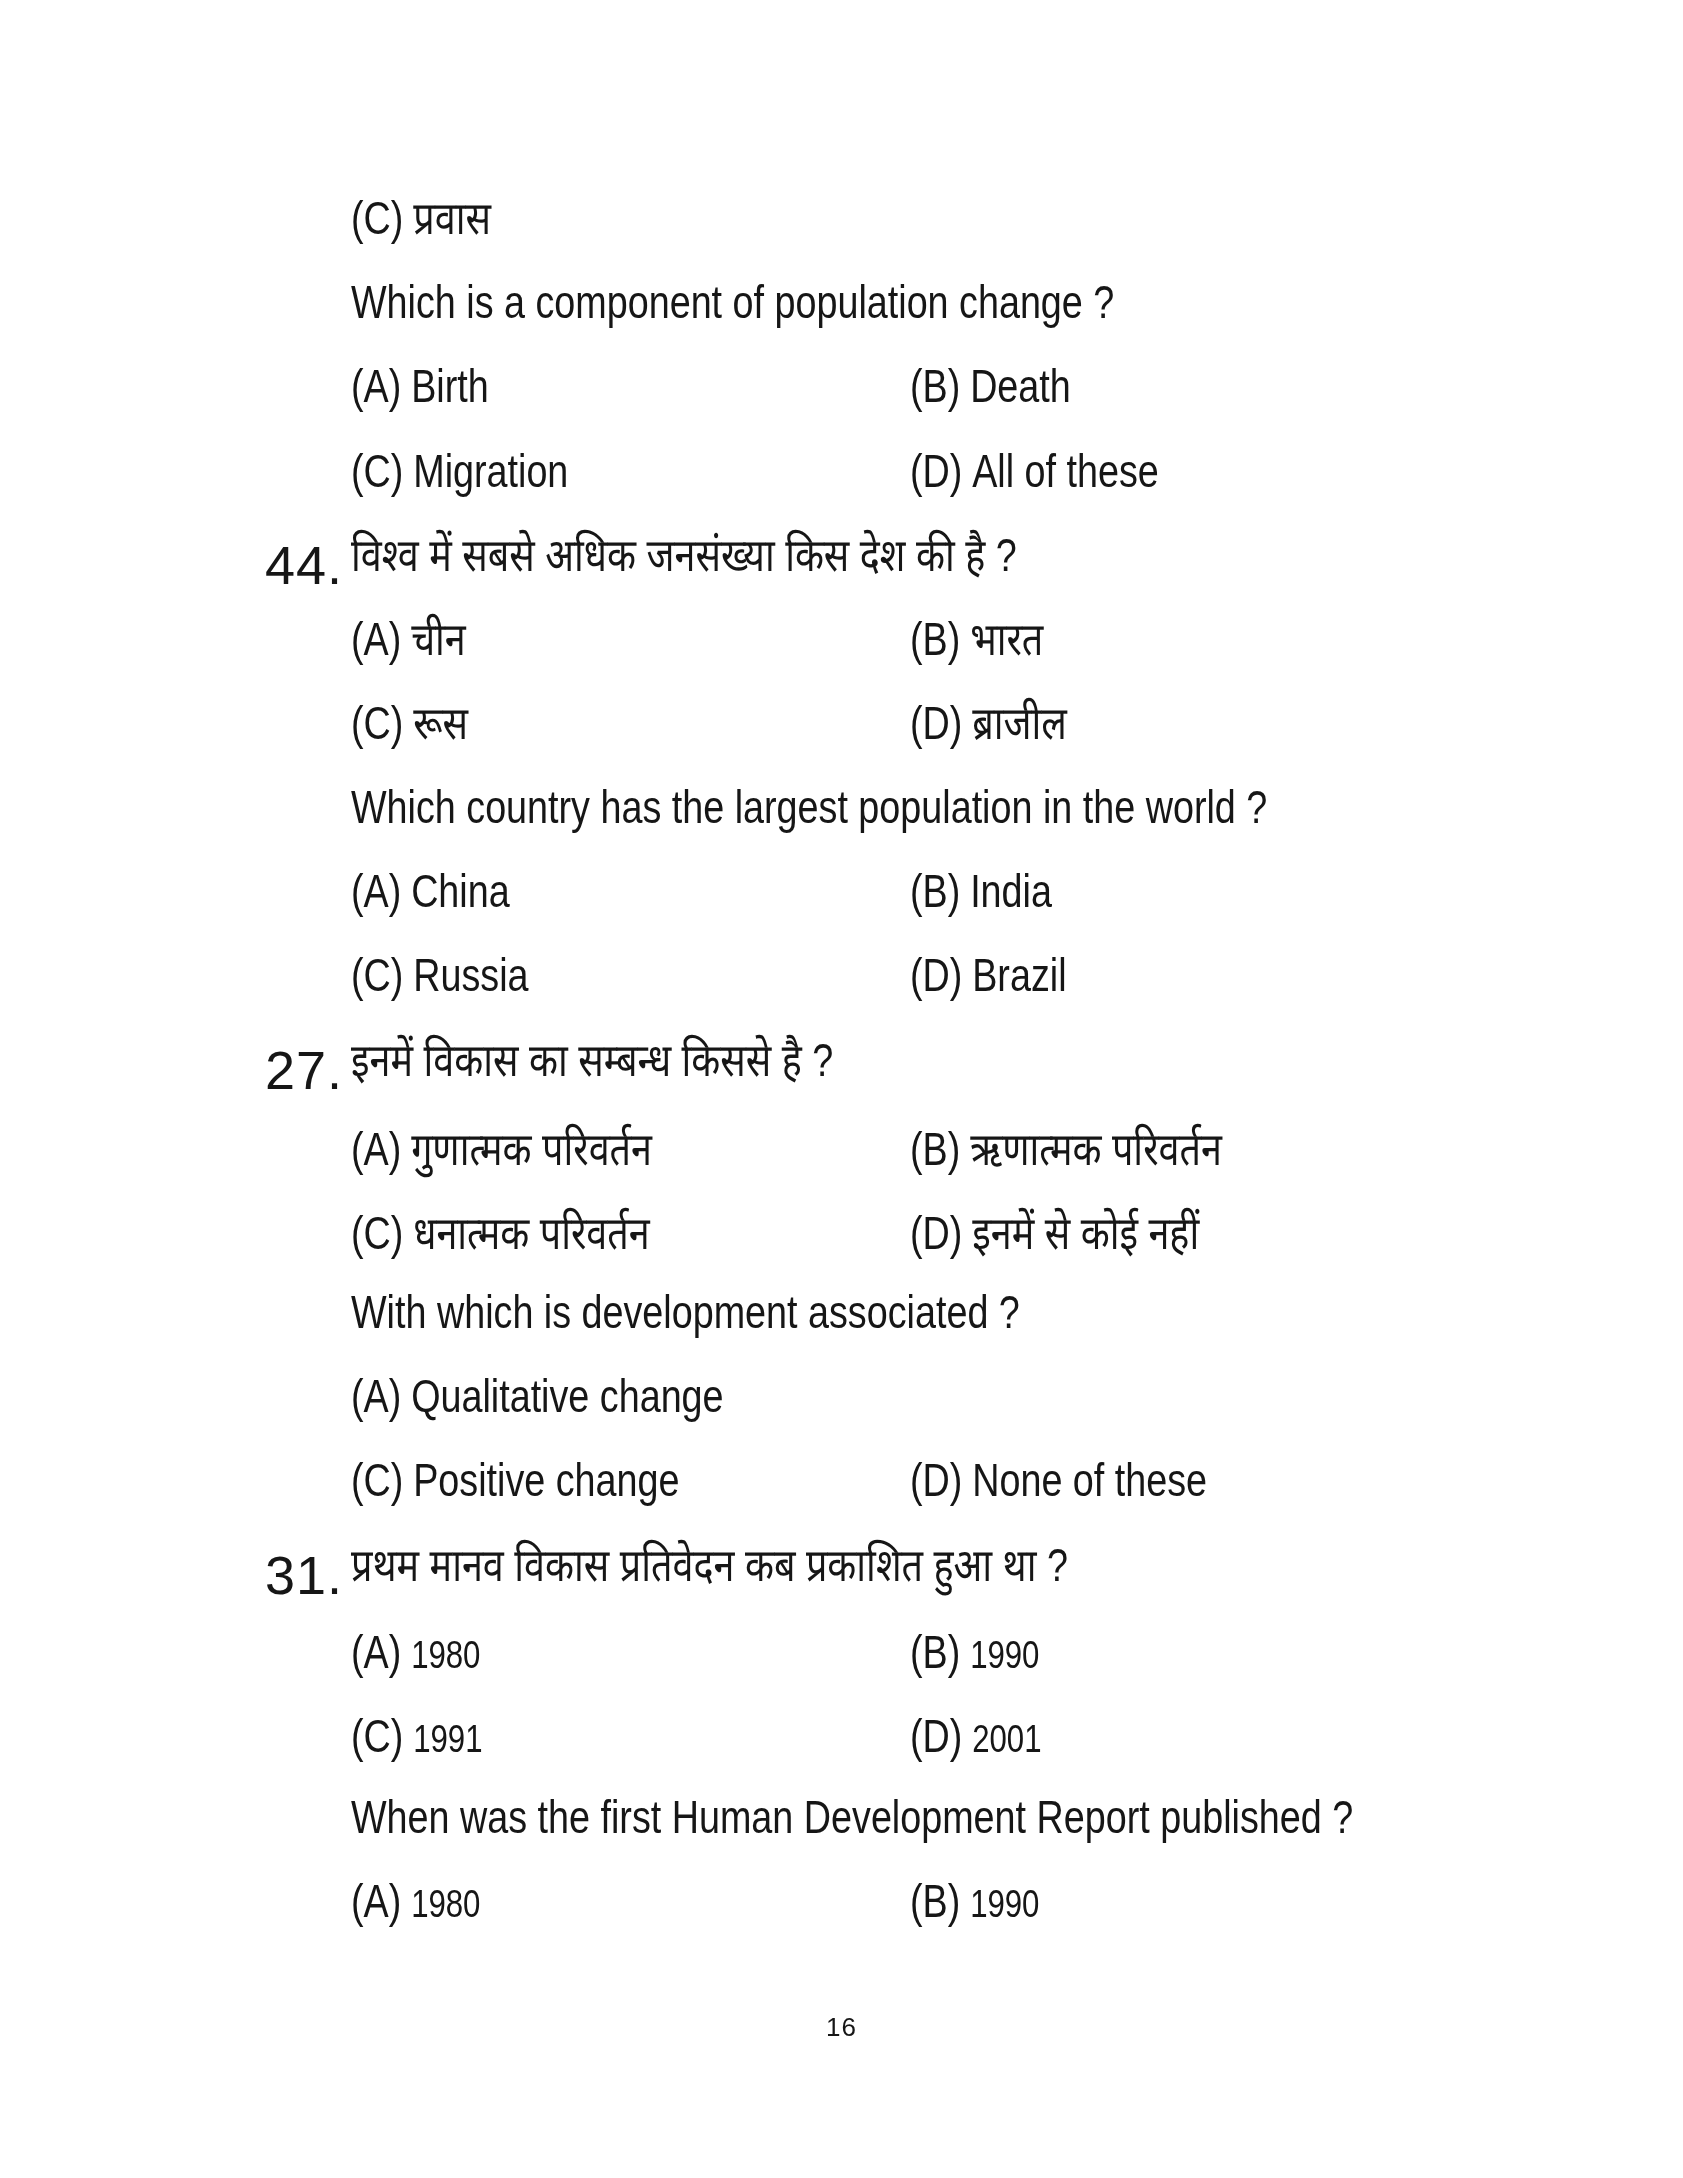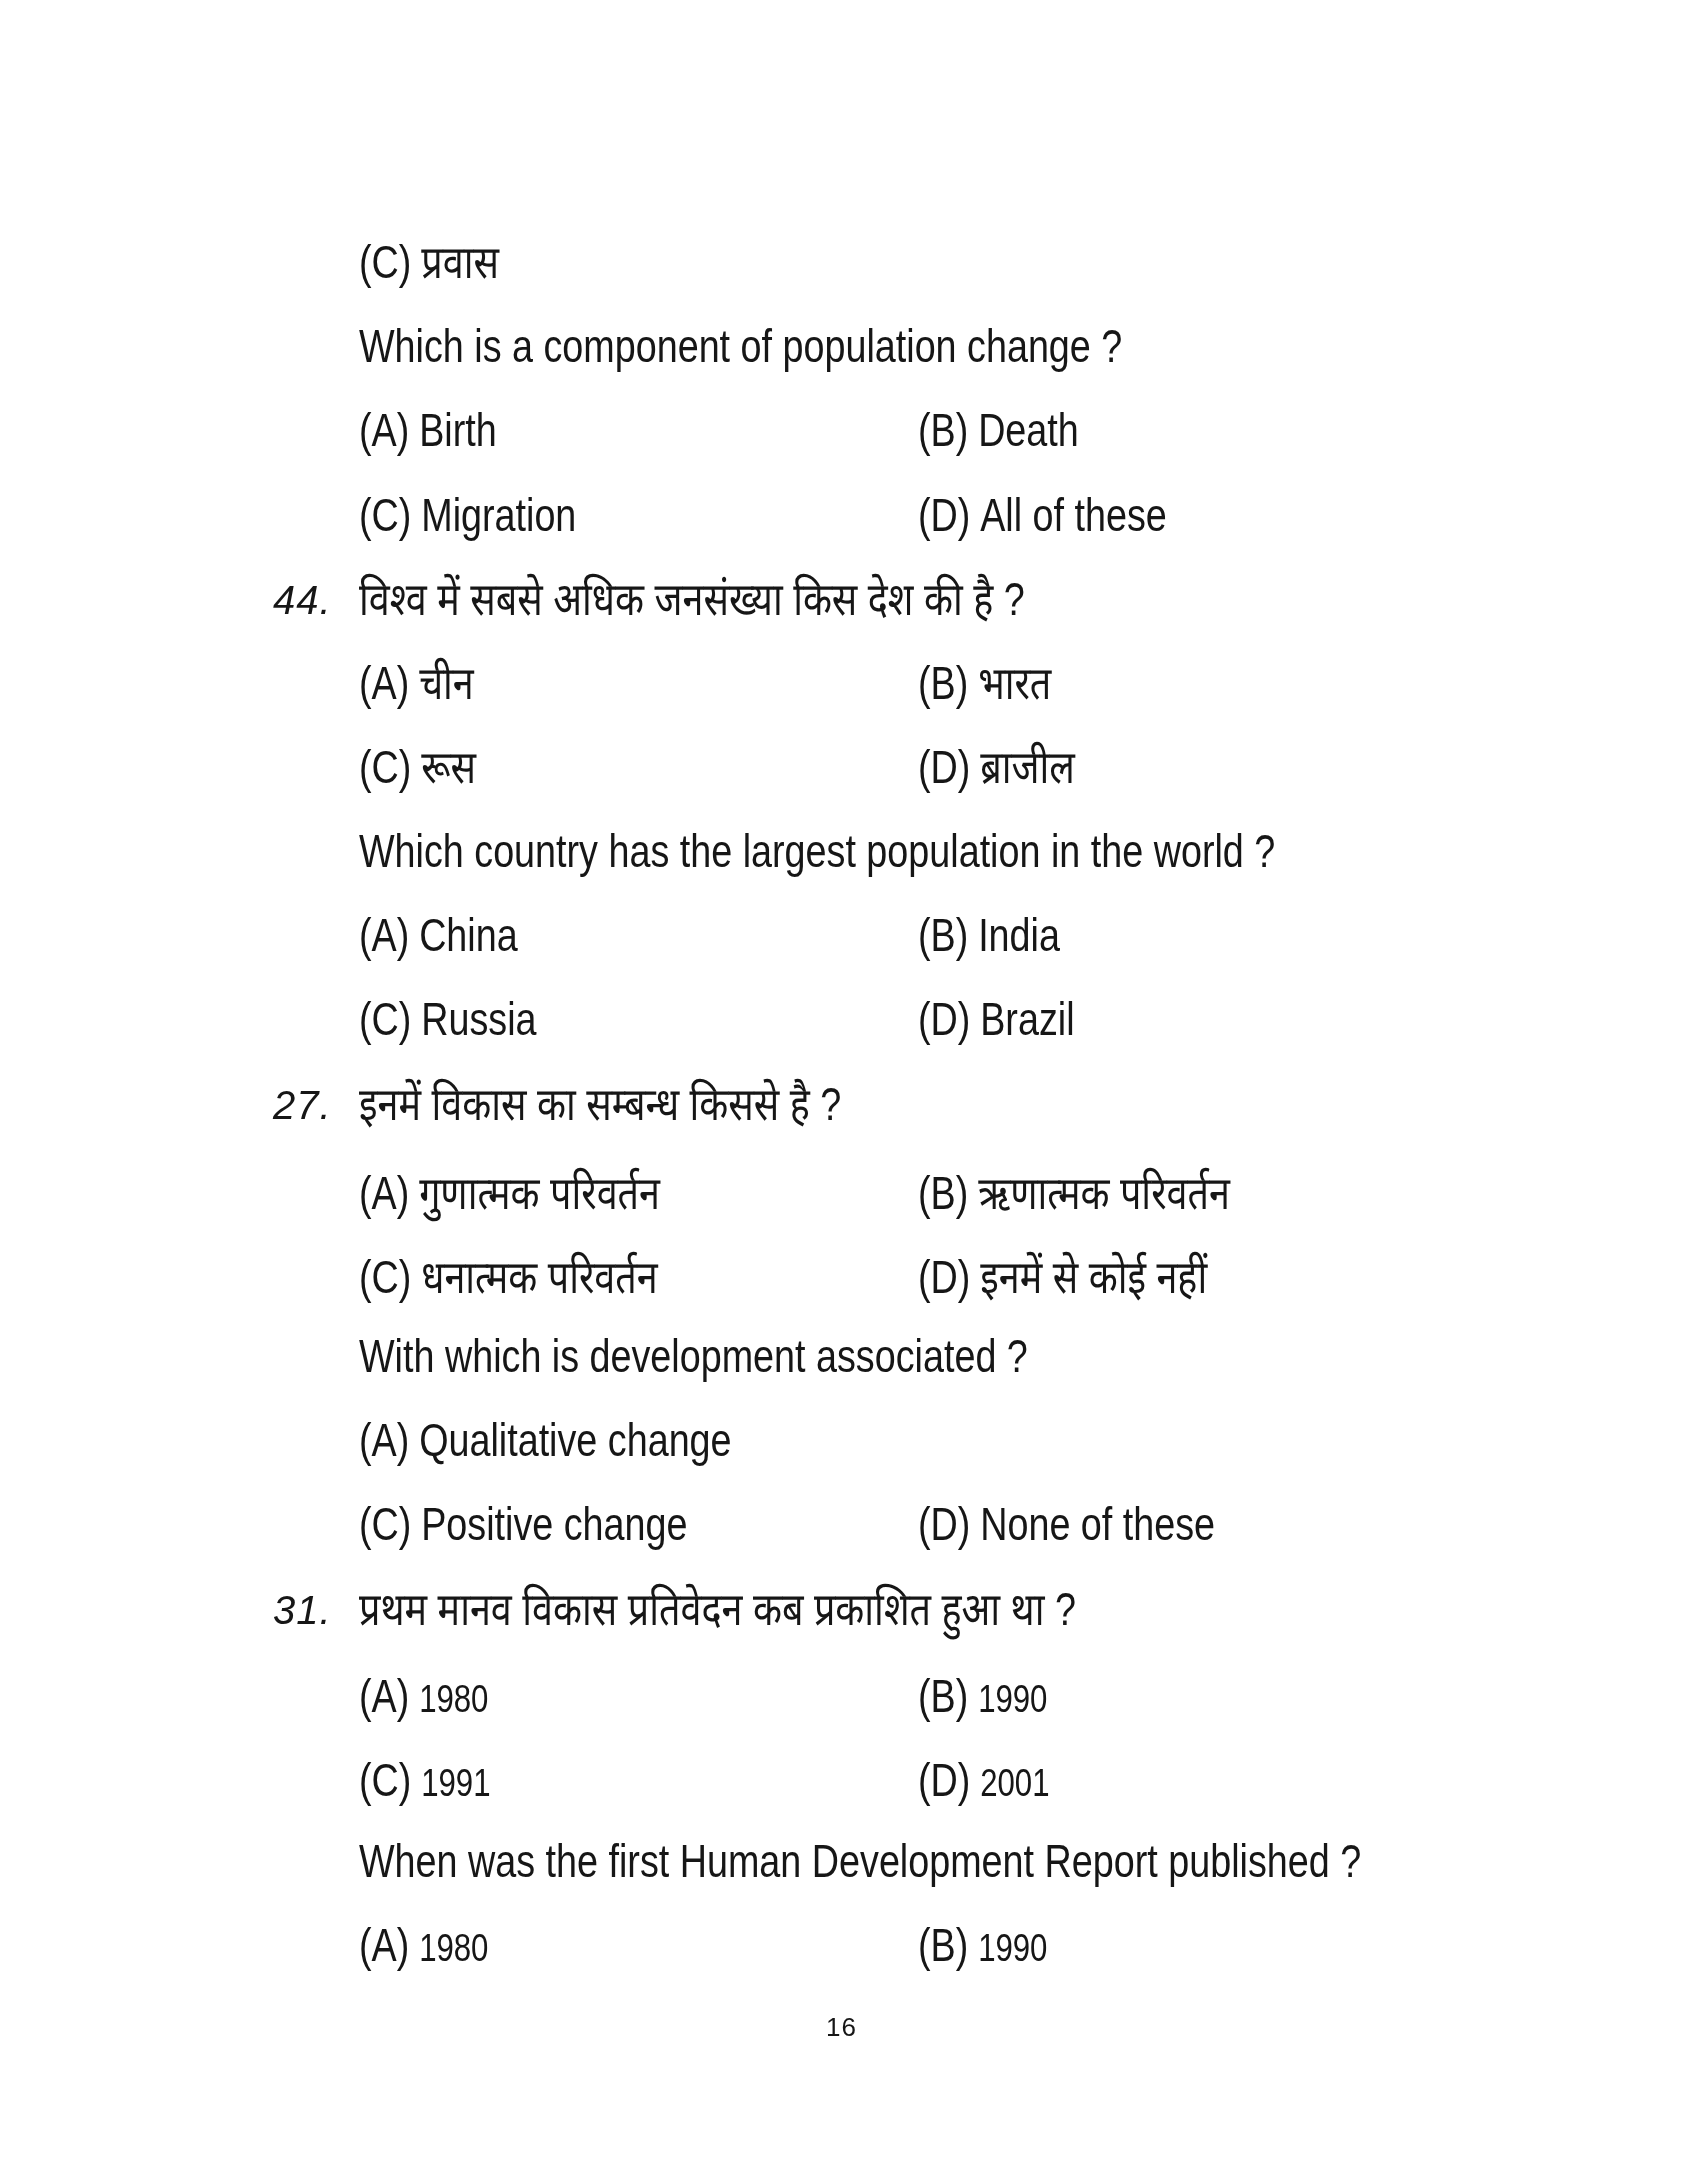--- a/index.html
+++ b/index.html
@@ -7,33 +7,31 @@
     position:relative;
     width:1683px;
     height:2178px;
     background:#ffffff;
     overflow:hidden;
     font-family:"Liberation Sans","DejaVu Sans",sans-serif;
     color:#161616;
   }
   .row {
     position:absolute;
-    left:8px;
+    left:0;
     width:1350px;
     height:61px;
     white-space:nowrap;
-    margin-top:44px;
   }
   .qnum {
     position:absolute;
     left:265px;
     top:6px;
-    font-size:40px;
+    font-size:54px;
     letter-spacing:1px;
-    font-style:italic;
   }
   .cell { position:absolute; top:0; }
   .cell.l { left:351px; }
   .cell.r { left:910px; }
   .scale {
     display:inline-block;
     transform:scaleX(0.82);
     transform-origin:0 50%;
     font-size:46px;
     line-height:55px;

